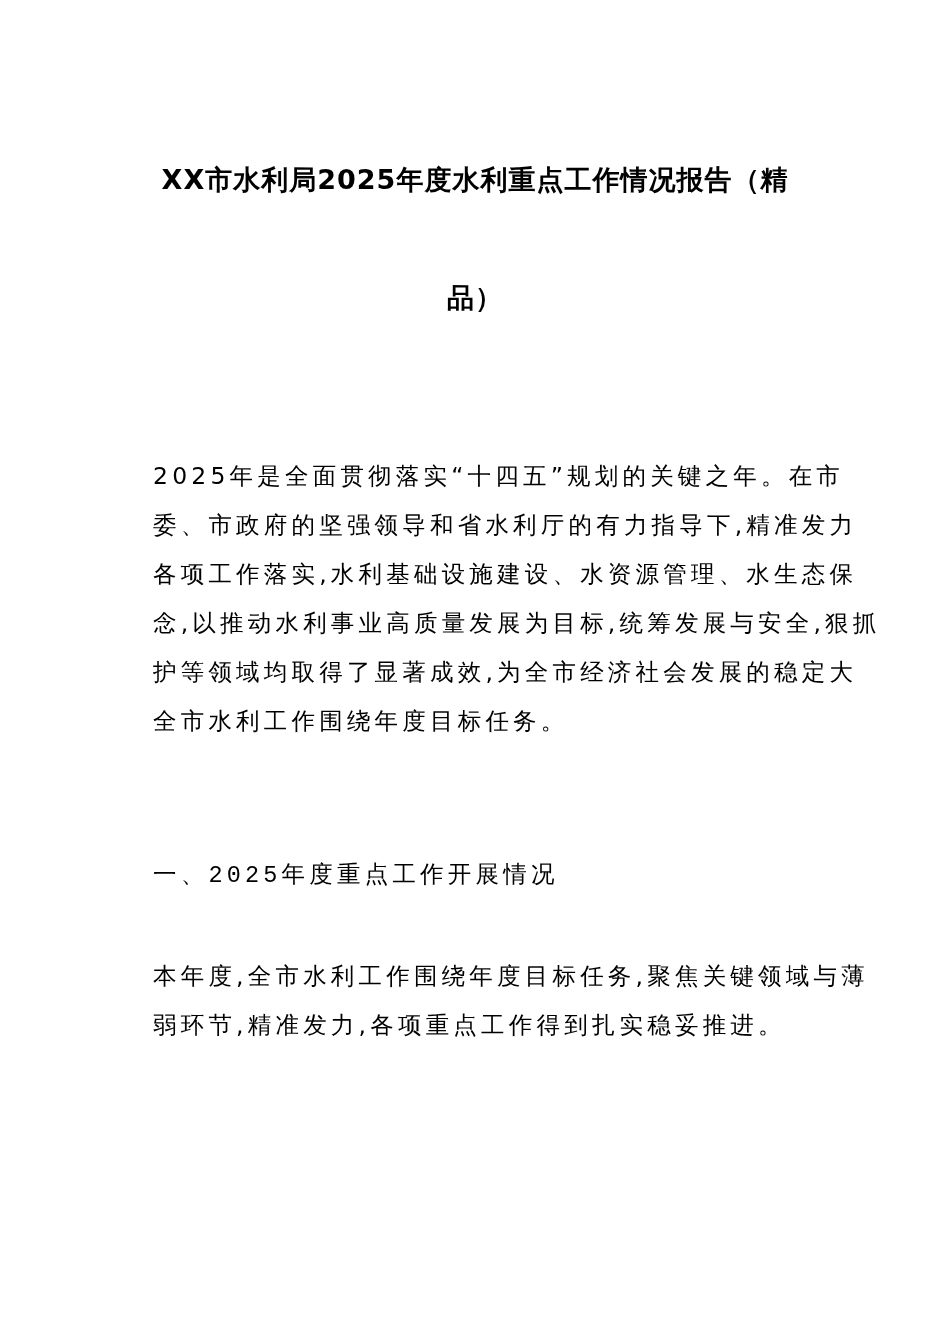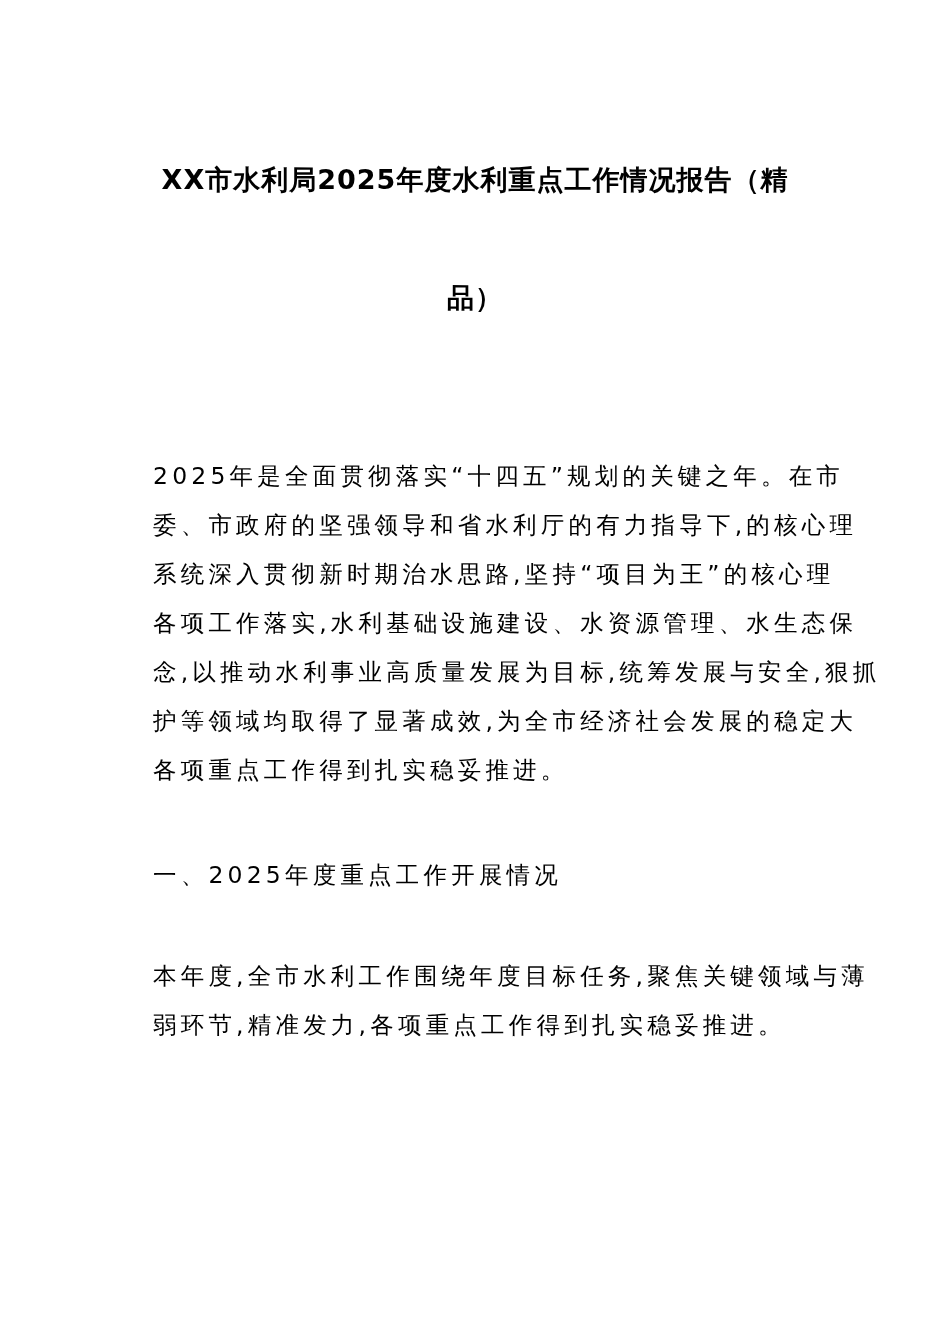--- a/index.html
+++ b/index.html
@@ -44,40 +44,39 @@
       line-height: 49px;
       letter-spacing: 4.2px;
       margin: 8px;
     }
     .text-line {
       display: block;
       white-space: nowrap;
       height: 49px;
     }
     .intro { top: 444px; }
-    .heading-1 { top: 843px; }
+    .heading-1 { top: 843px; font-family: Liberation Mono, monospace; }
     .para-2 { top: 944px; }
     .heading-2 { top: 1092px; }
   </style>
 </head>
 <body>
 
 <div class="page">
 
   <h1 class="title title-line1">XX市水利局2025年度水利重点工作情况报告（精</h1>
   <div class="title title-line2">品）</div>
 
   <p class="text-block intro">
     <span class="text-line">2025年是全面贯彻落实“十四五”规划的关键之年。在市</span>
-    <span class="text-line">委、市政府的坚强领导和省水利厅的有力指导下,的核心理</span>
-    <span class="text-line">系统深入贯彻新时期治水思路,坚持“项目为王”的核心理</span>
+    <span class="text-line">委、市政府的坚强领导和省水利厅的有力指导下,精准发力</span>
     <span class="text-line">各项工作落实,水利基础设施建设、水资源管理、水生态保</span>
     <span class="text-line">念,以推动水利事业高质量发展为目标,统筹发展与安全,狠抓</span>
     <span class="text-line">护等领域均取得了显著成效,为全市经济社会发展的稳定大</span>
-    <span class="text-line">各项重点工作得到扎实稳妥推进。</span>
+    <span class="text-line">全市水利工作围绕年度目标任务。</span>
   </p>
 
   <h2 class="text-block heading-1" style="font-weight:normal;">
     <span class="text-line">一、2025年度重点工作开展情况</span>
   </h2>
 
   <p class="text-block para-2">
     <span class="text-line">本年度,全市水利工作围绕年度目标任务,聚焦关键领域与薄</span>
     <span class="text-line">弱环节,精准发力,各项重点工作得到扎实稳妥推进。</span>
   </p>

